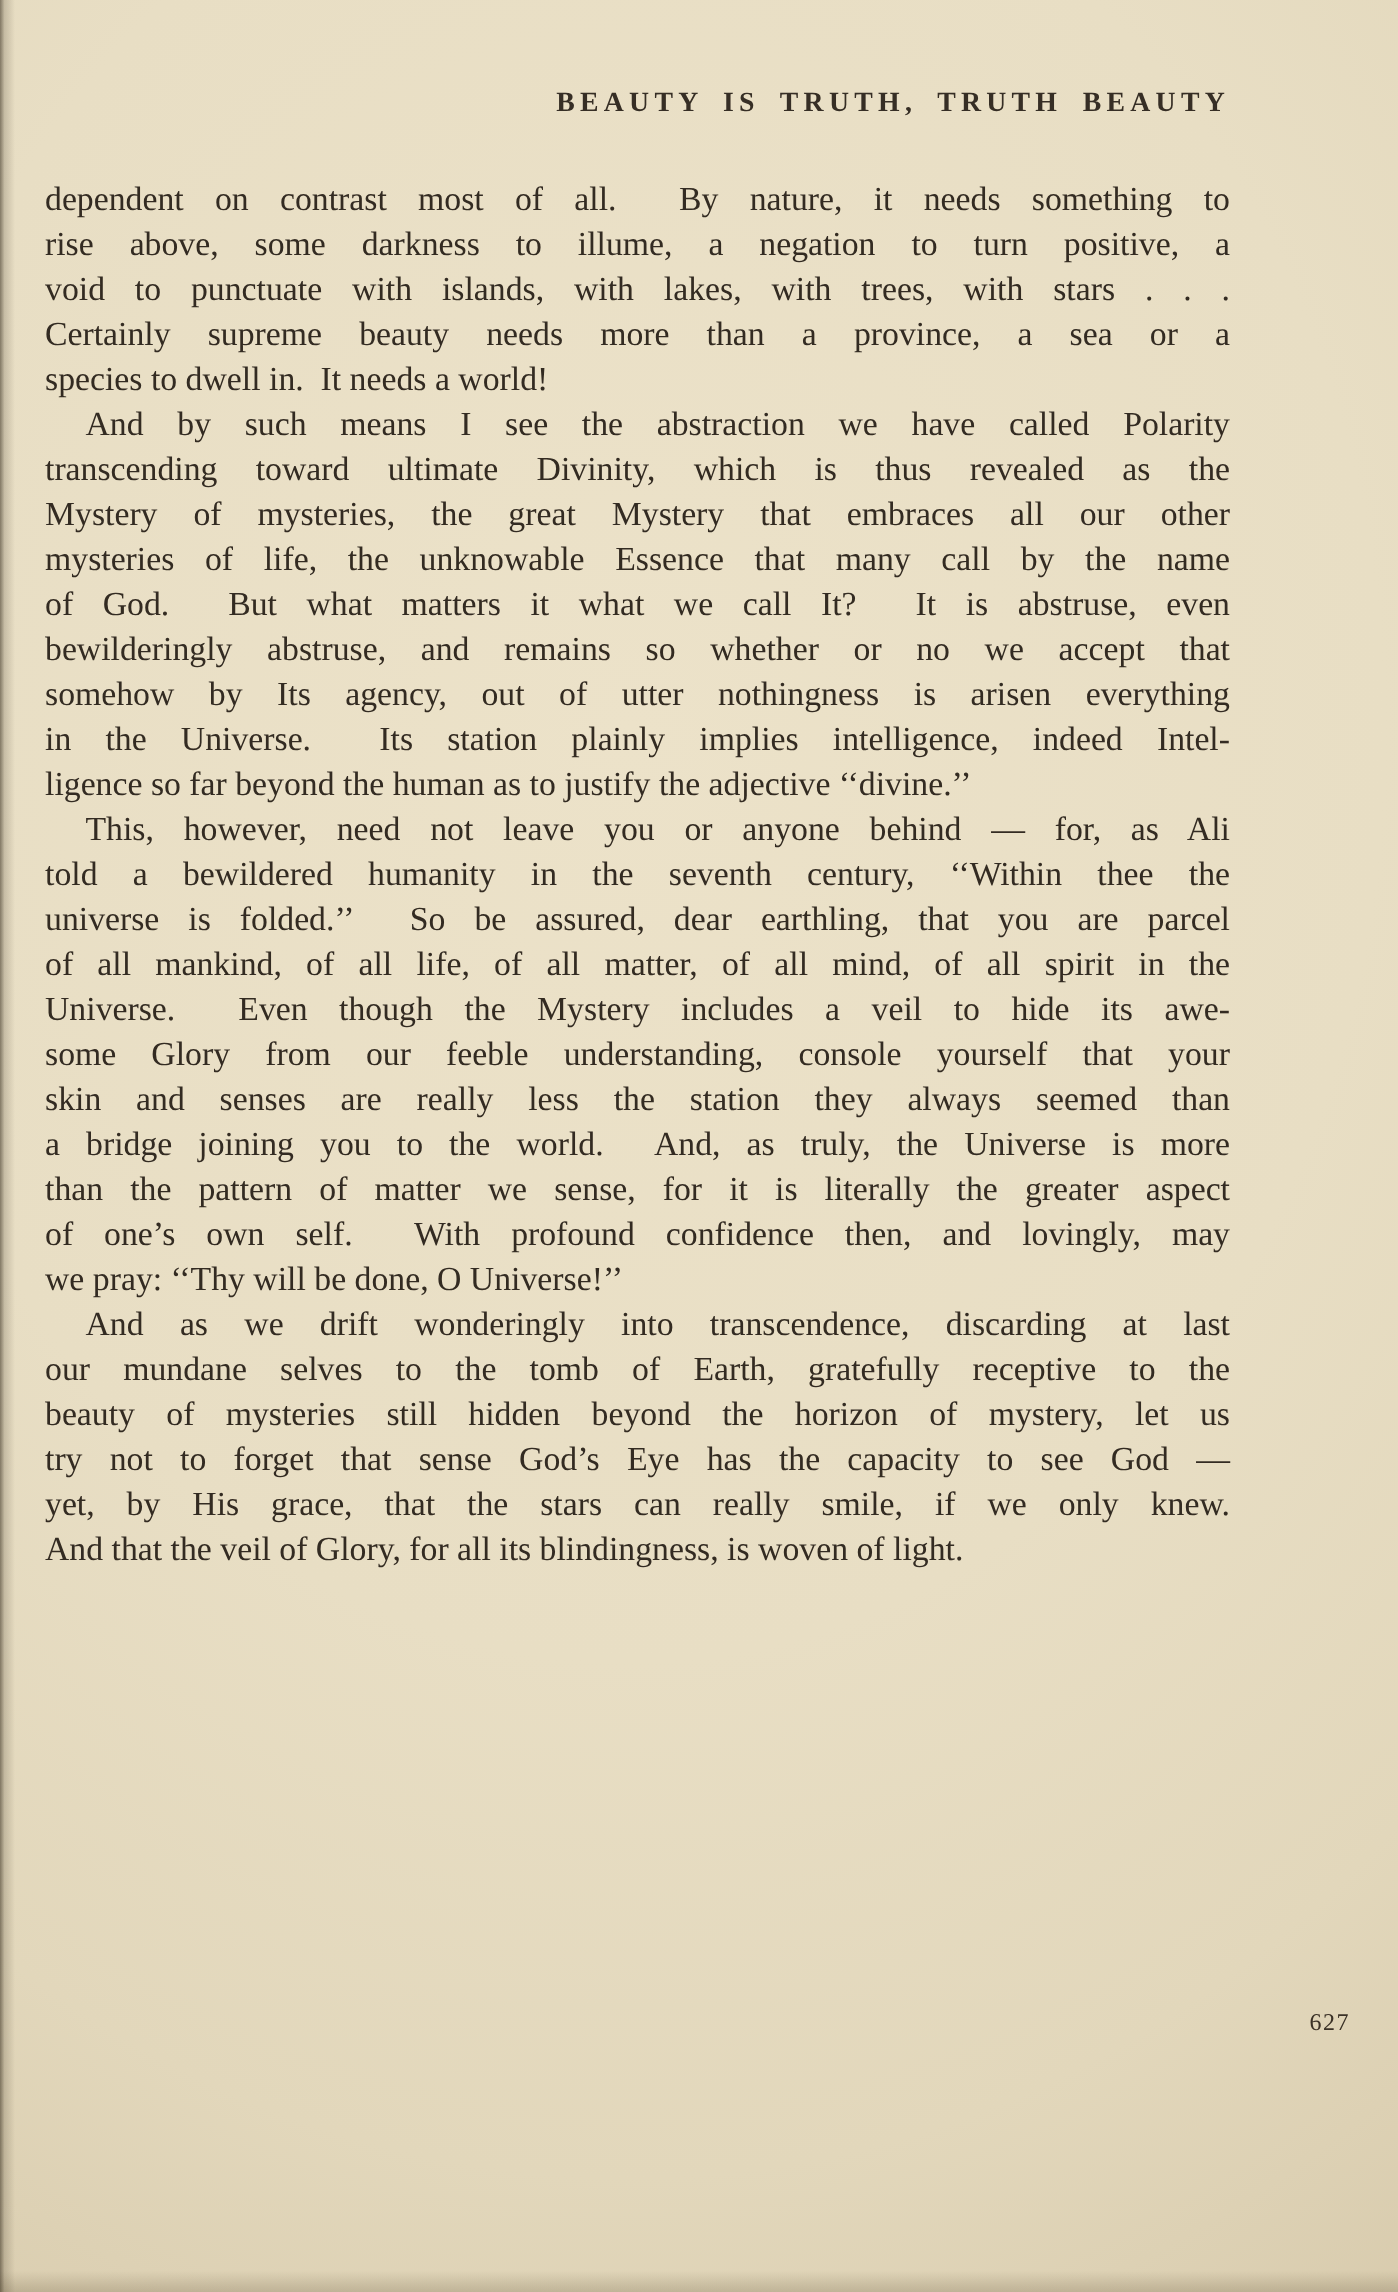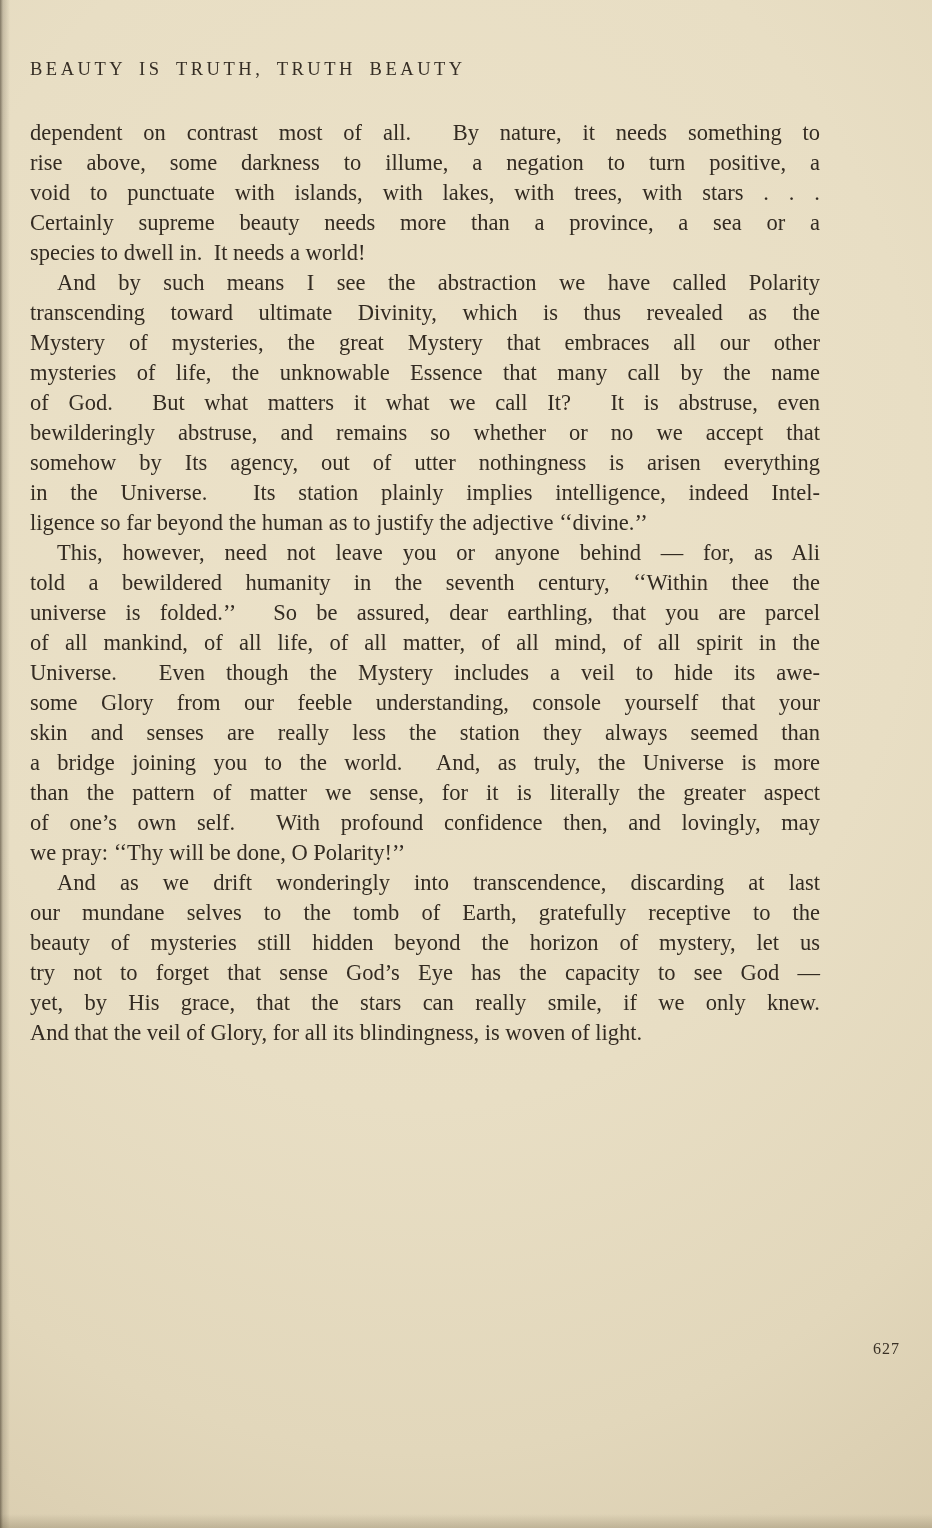--- a/index.html
+++ b/index.html
@@ -36,23 +36,23 @@
     background: linear-gradient(to top,
       rgba(80, 66, 40, 0.22) 0px,
       rgba(80, 66, 40, 0.0) 14px);
     pointer-events: none;
   }
   .running-head {
     position: absolute;
     top: 59px;
     left: 30px;
     width: 790px;
-    text-align: left;
+    text-align: right;
     font-size: 18.5px;
-    font-weight: 400;
+    font-weight: 700;
     letter-spacing: 0.19em;
     word-spacing: 0.30em;
     color: #362e25;
   }
   .text-block {
     position: absolute;
     top: 118px;
     left: 30px;
     width: 790px;
     font-size: 22.5px;
@@ -108,21 +108,21 @@
       <div class="line indent">This, however, need not leave you or anyone behind — for, as Ali</div>
       <div class="line">told a bewildered humanity in the seventh century, ‘‘Within thee the</div>
       <div class="line">universe is folded.’’  So be assured, dear earthling, that you are parcel</div>
       <div class="line">of all mankind, of all life, of all matter, of all mind, of all spirit in the</div>
       <div class="line">Universe.  Even though the Mystery includes a veil to hide its awe-</div>
       <div class="line">some Glory from our feeble understanding, console yourself that your</div>
       <div class="line">skin and senses are really less the station they always seemed than</div>
       <div class="line">a bridge joining you to the world.  And, as truly, the Universe is more</div>
       <div class="line">than the pattern of matter we sense, for it is literally the greater aspect</div>
       <div class="line">of one’s own self.  With profound confidence then, and lovingly, may</div>
-      <div class="line last">we pray: ‘‘Thy will be done, O Polarity!’’</div>
+      <div class="line last">we pray: ‘‘Thy will be done, O Universe!’’</div>
       <div class="line indent">And as we drift wonderingly into transcendence, discarding at last</div>
       <div class="line">our mundane selves to the tomb of Earth, gratefully receptive to the</div>
       <div class="line">beauty of mysteries still hidden beyond the horizon of mystery, let us</div>
       <div class="line">try not to forget that sense God’s Eye has the capacity to see God —</div>
       <div class="line">yet, by His grace, that the stars can really smile, if we only knew.</div>
       <div class="line last">And that the veil of Glory, for all its blindingness, is woven of light.</div>
     </div>
 
   <div class="page-number">627</div>
 </div>

